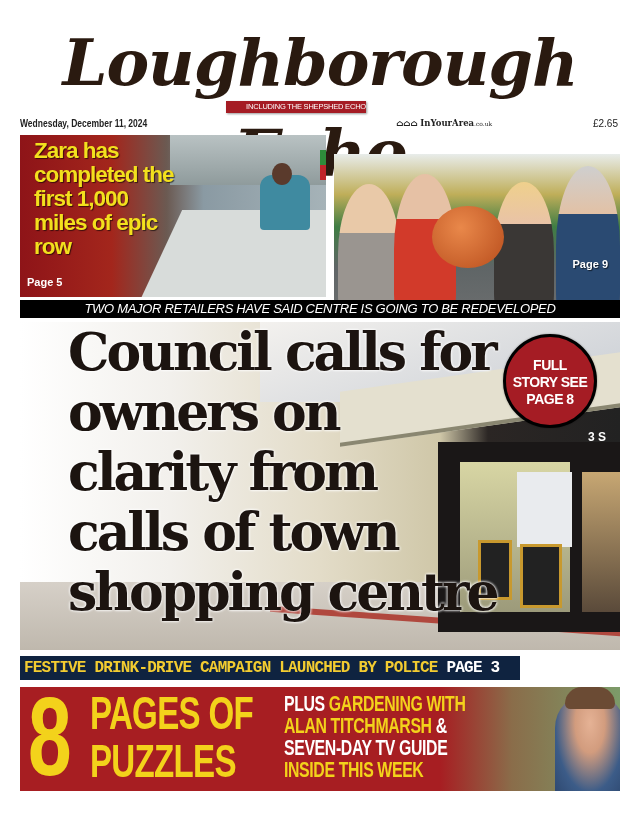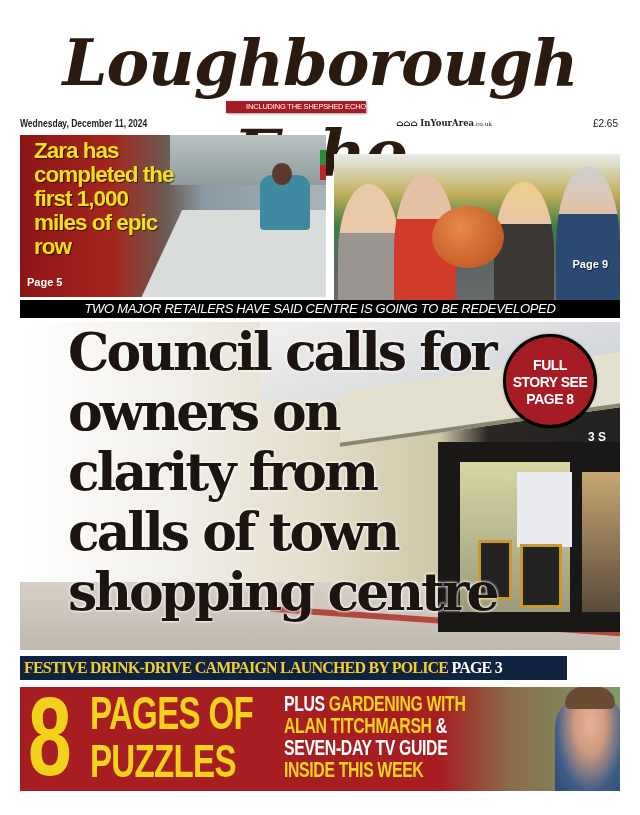--- a/index.html
+++ b/index.html
@@ -105,23 +105,23 @@
   }
   .roundel {
     position: absolute; left: 503px; top: 334px; width: 94px; height: 94px;
     border-radius: 50%; background: #a51c24; border: 3px solid #000000;
     color: #fff; font-weight: bold; font-size: 14px; line-height: 17px;
     text-align: center; padding-top: 20px; box-shadow: 0 0 2px rgba(0,0,0,0.4);
     font-family: "Liberation Sans", sans-serif; letter-spacing: -0.5px;
   }
 
   .police-strip {
-    position: absolute; left: 20px; top: 656px; width: 547px; height: 24px;
+    position: absolute; left: 20px; top: 656px; width: 500px; height: 24px;
     background: #0f2340; line-height: 24px; padding-left: 4px;
-    font-family: Liberation Serif, serif; font-weight: bold;
+    font-family: Liberation Mono, monospace; font-weight: bold;
     font-size: 16px; letter-spacing: -0.8px; white-space: nowrap; overflow: hidden;
   }
   .police-strip .yellow { color: #f3cc30; }
   .police-strip .white { color: #ffffff; }
 
   .puzzles {
     position: absolute; left: 20px; top: 687px; width: 600px; height: 104px;
     background: linear-gradient(90deg, #a71e22 0%, #a71e22 70%, #8a6d4a 82%, #7c9b69 100%);
     overflow: hidden;
   }

